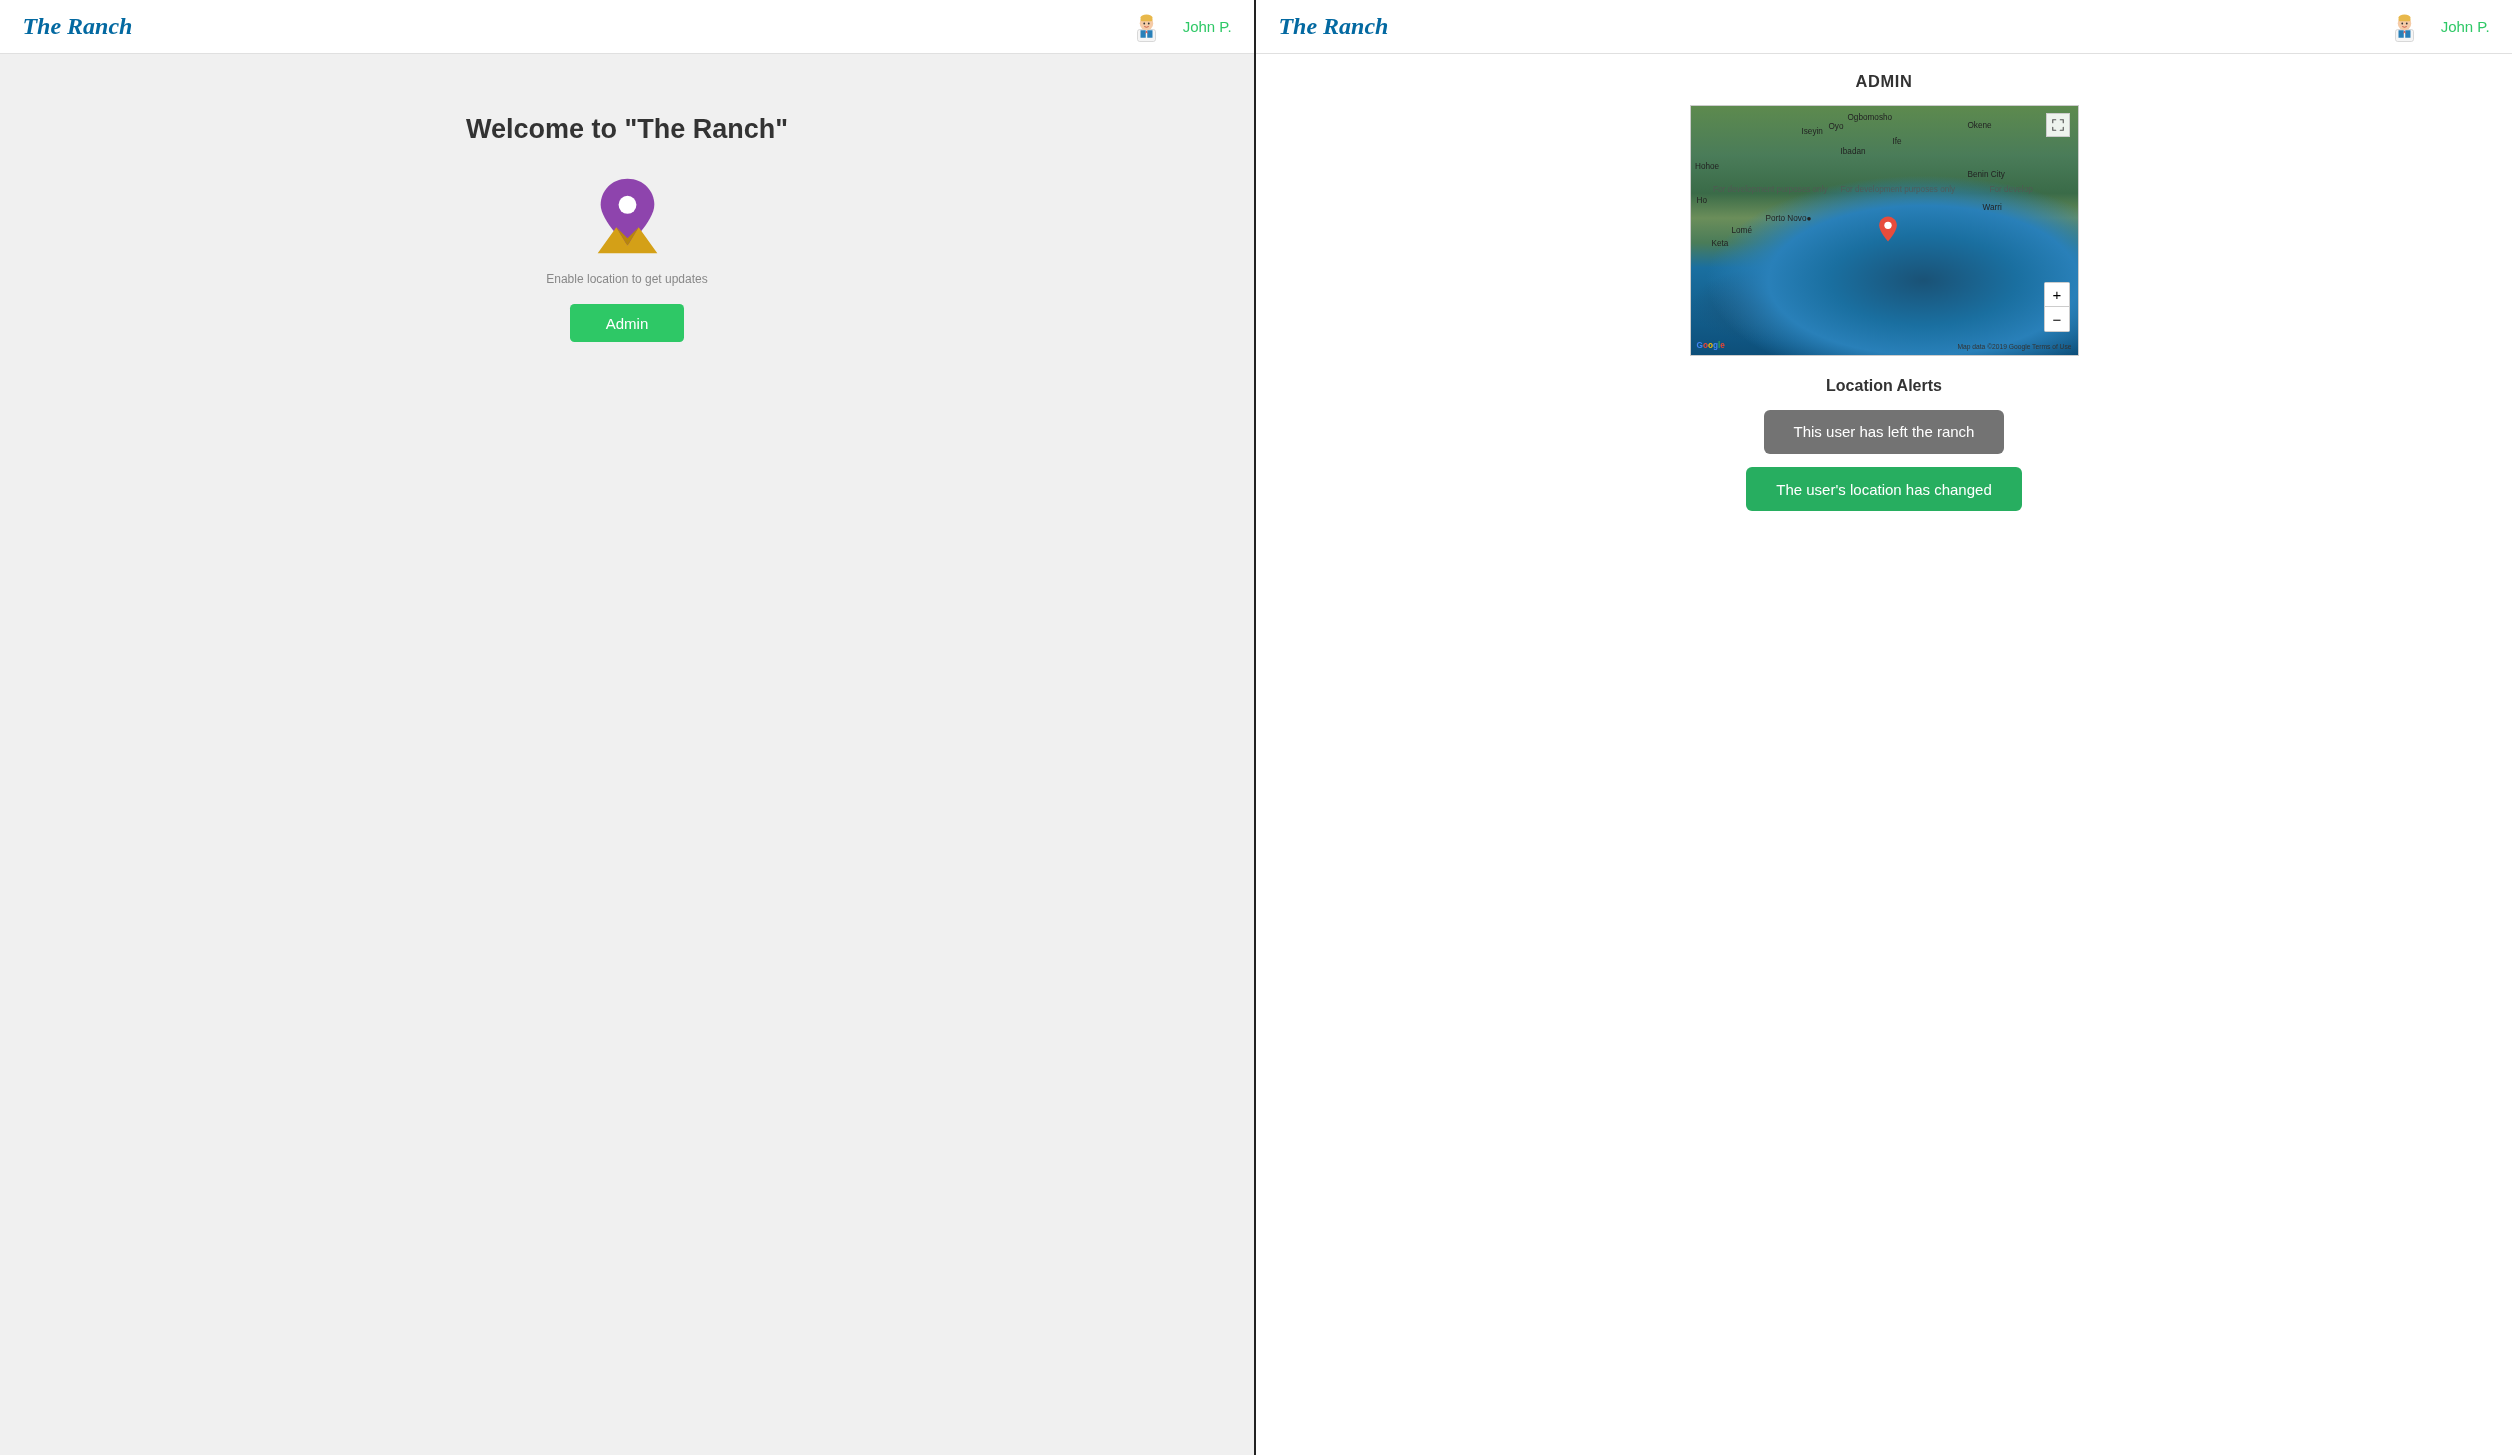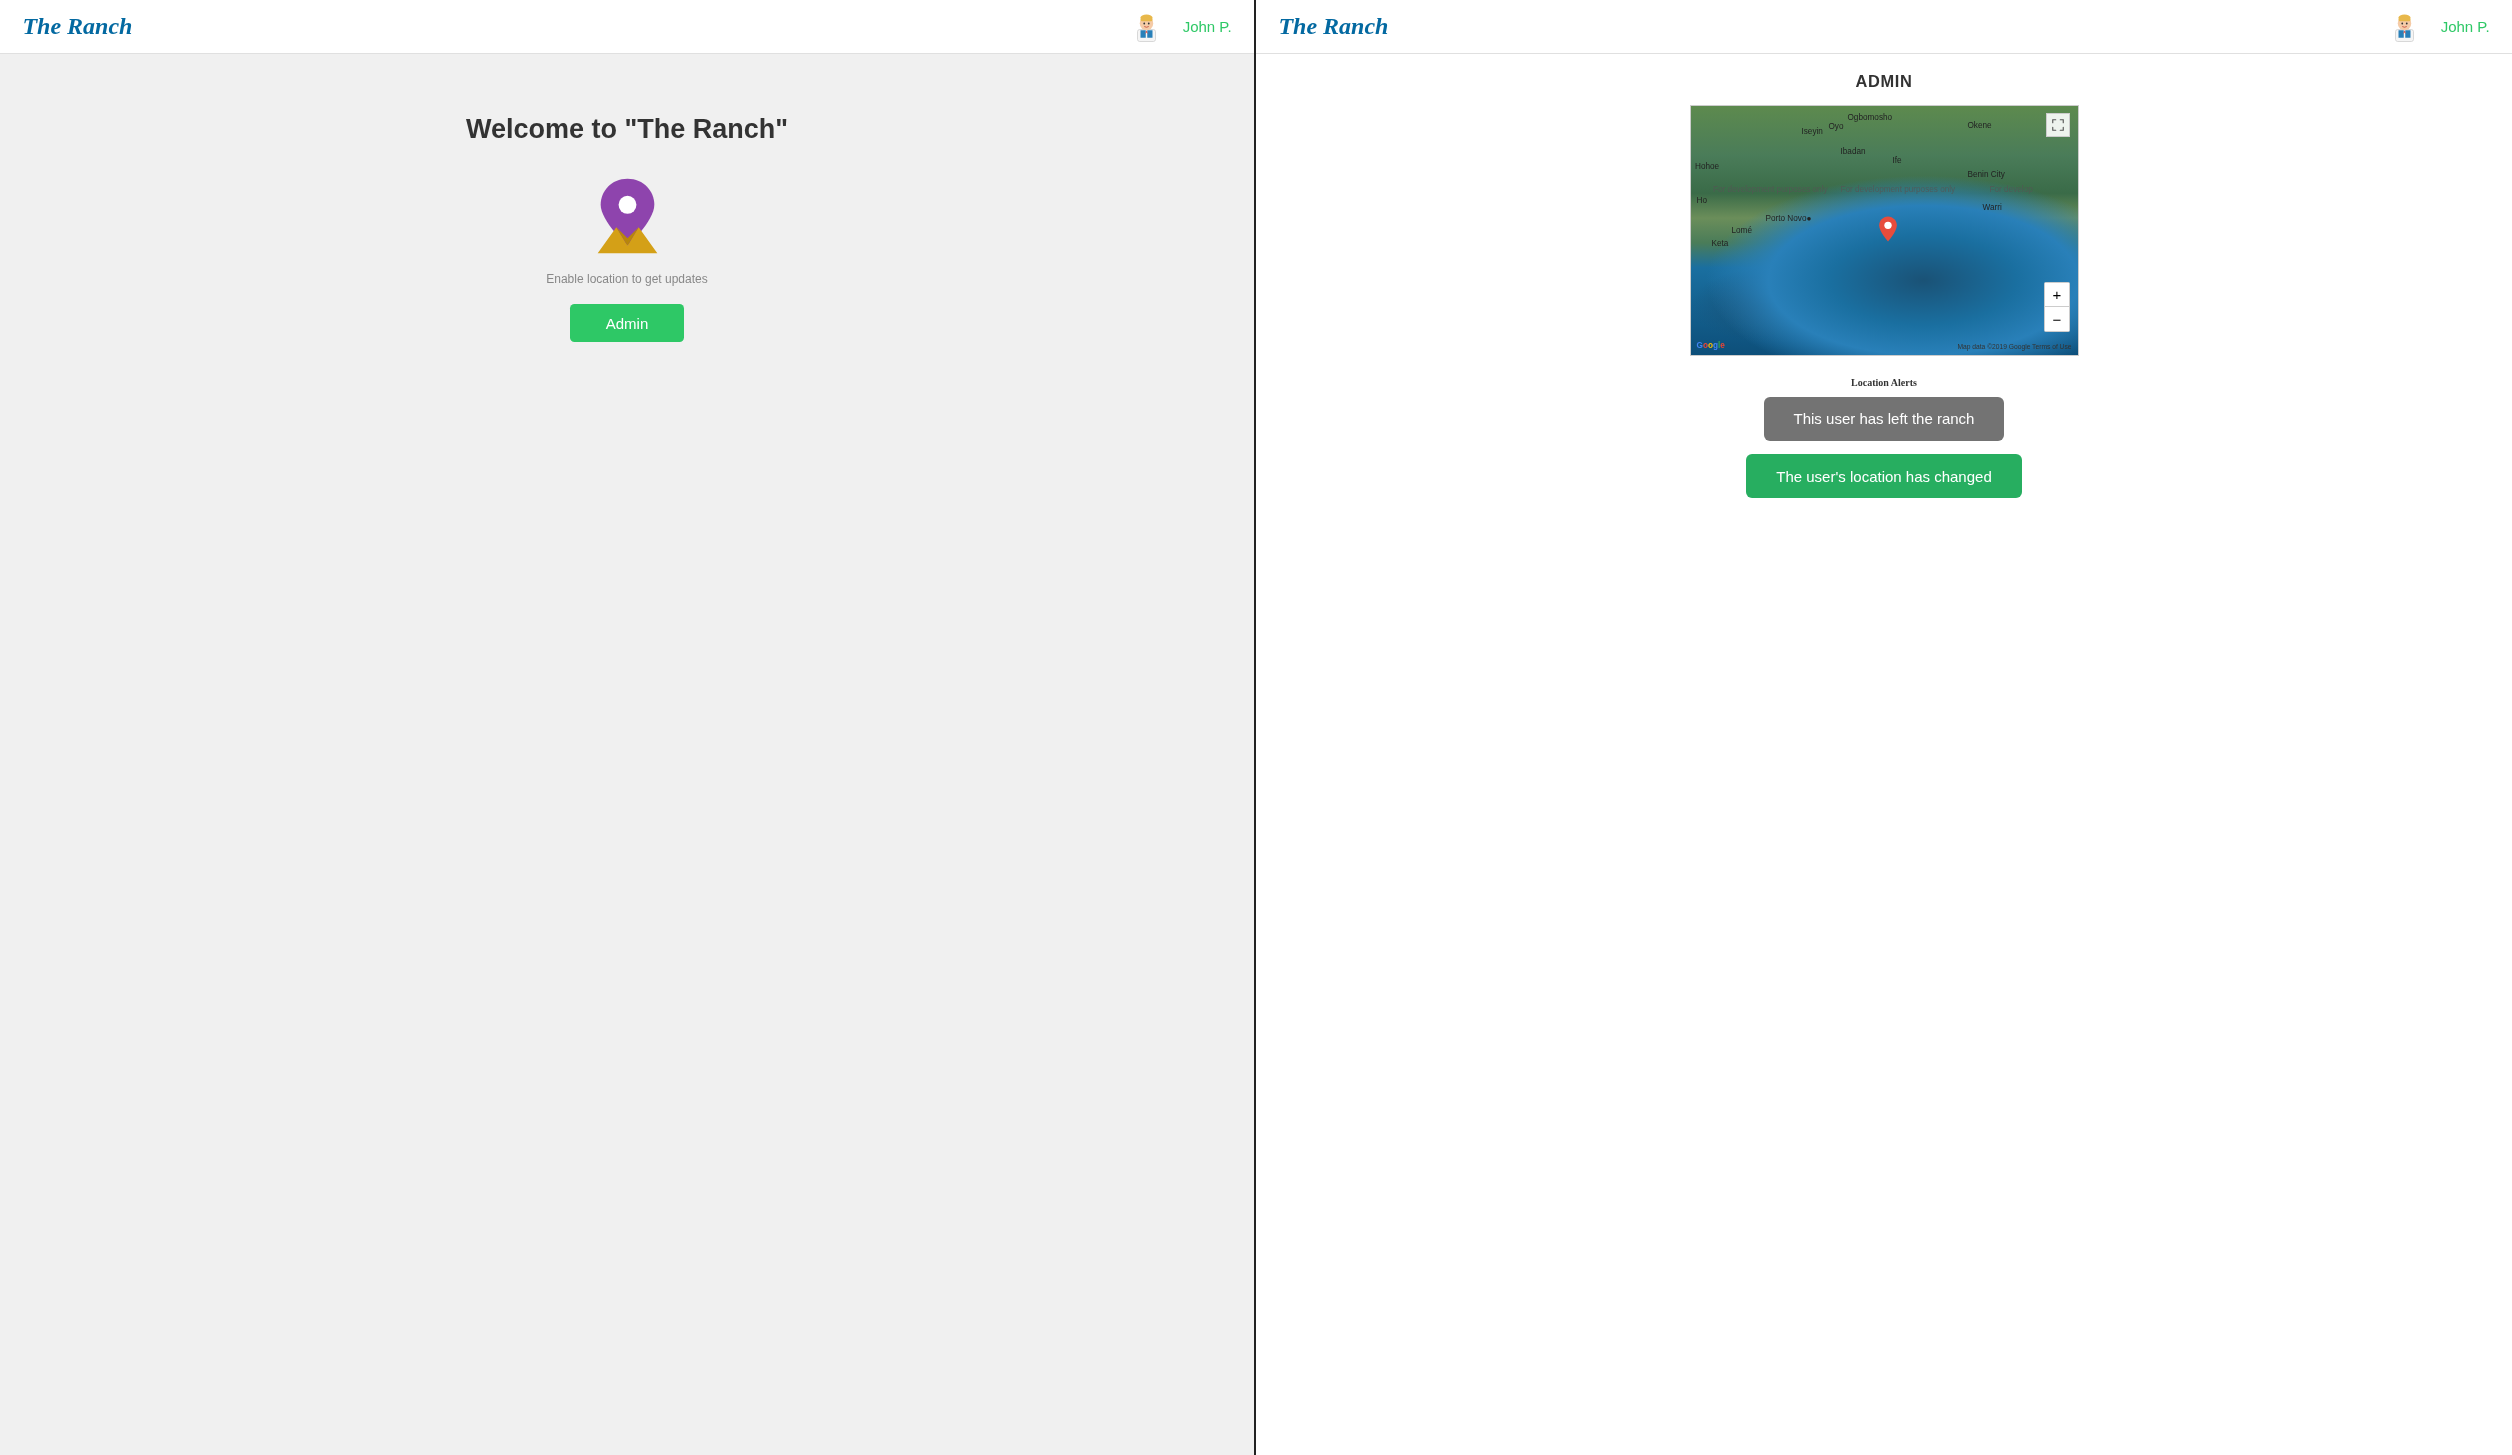--- a/index.html
+++ b/index.html
@@ -192,25 +192,24 @@
     .google-logo span:nth-child(6) { color: #EA4335; }
     .map-data-text {
       position: absolute;
       bottom: 4.5px;
       right: 6px;
       font-size: 6.7px;
       color: #333;
     }
 
     .location-alerts-title {
-      font-size: 10px;
+      font-size: 16px;
       font-weight: bold;
       color: #333;
-      margin-bottom: 9px;
-      font-family: Liberation Serif, serif;
+      margin-bottom: 15px;
     }
     .alert-badge {
       border-radius: 6px;
       padding: 13.5px 30px;
       font-size: 15px;
       color: #fff;
       font-weight: 500;
       margin-bottom: 13.5px;
       min-width: 224px;
       text-align: center;
@@ -290,21 +289,21 @@
   <div class="right-content">
     <div class="admin-label">ADMIN</div>
 
     <div class="map-container">
       <div class="map-terrain">
 
         <span class="map-label" style="top:7.5px;left:157px;">Ogbomosho</span>
         <span class="map-label" style="top:21px;left:111px;">Iseyin</span>
         <span class="map-label" style="top:16.4px;left:138px;">Oyo</span>
         <span class="map-label" style="top:41px;left:150px;">Ibadan</span>
-        <span class="map-label" style="top:50px;left:202px;text-align:right;">Ife</span>
+        <span class="map-label" style="top:31px;left:202px;text-align:right;">Ife</span>
         <span class="map-label" style="top:15px;left:277px;">Okene</span>
         <span class="map-label" style="top:64px;left:277px;">Benin City</span>
         <span class="map-label" style="top:97px;left:292px;">Warri</span>
         <span class="map-label" style="top:108px;left:75px;">Porto Novo●</span>
         <span class="map-label" style="top:120px;left:41px;">Lomé</span>
         <span class="map-label" style="top:133px;left:21px;">Keta</span>
         <span class="map-label" style="top:90px;left:6px;">Ho</span>
         <span class="map-label" style="top:56px;left:4.5px;">Hohoe</span>
 
         <span class="map-dev-notice" style="top:79px;left:22.4px;">For development purposes only</span>

